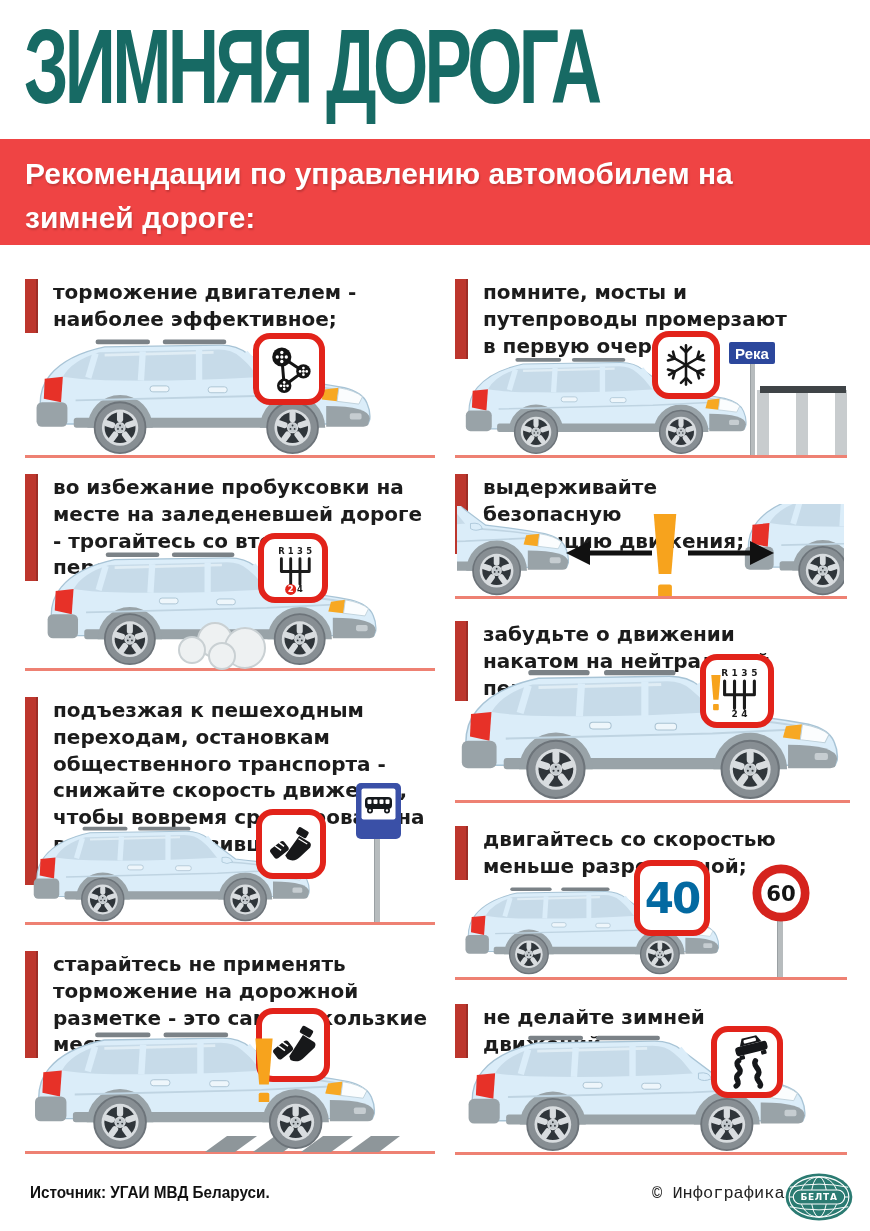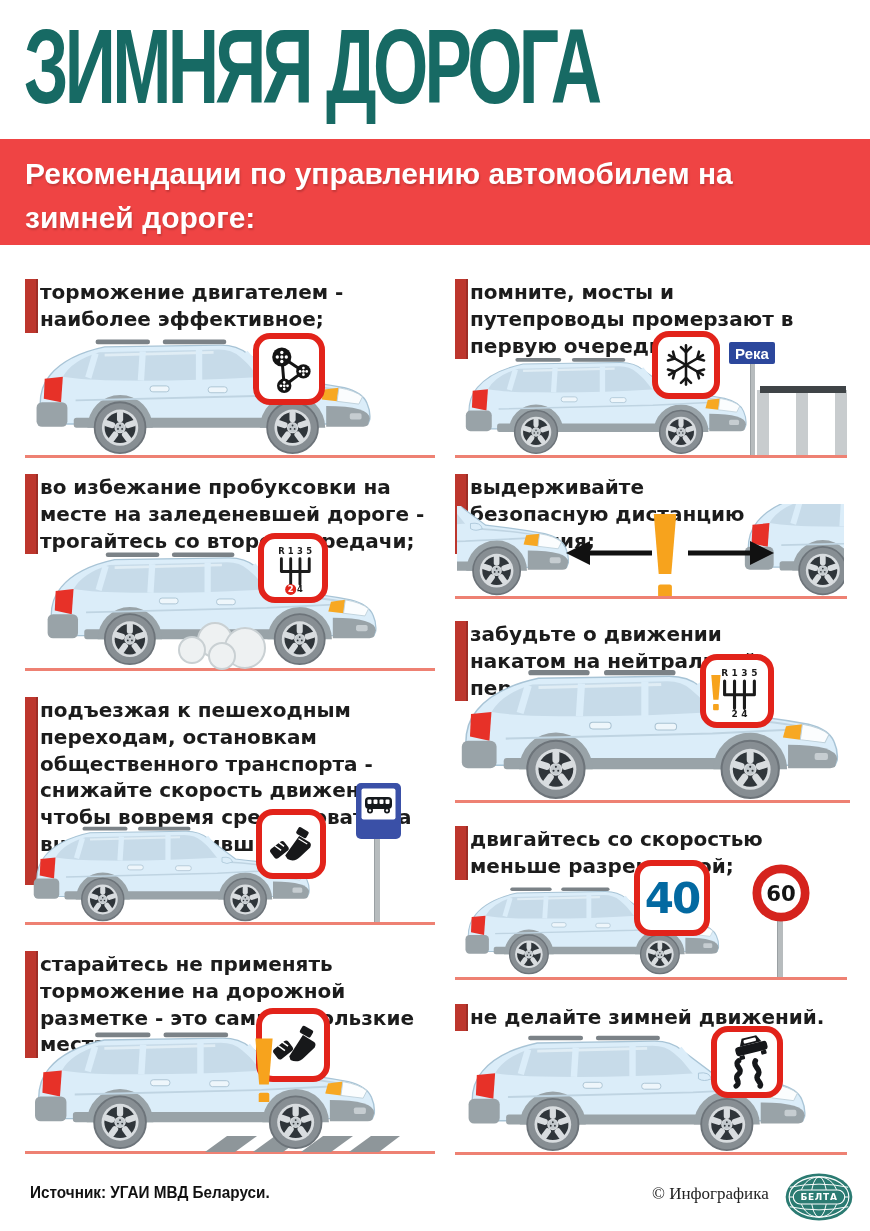--- a/index.html
+++ b/index.html
@@ -7,40 +7,40 @@
           font-family:"DejaVu Sans",sans-serif;color:#1c1c1c;padding-left:24px;}
   
   .title{position:absolute;left:24px;top:14px;margin:0;color:#176a64;
          font-family:"Liberation Sans",sans-serif;font-weight:700;font-size:96px;line-height:1;
          letter-spacing:-5px;transform:scale(0.74,1.1);transform-origin:left top;white-space:nowrap;}
   .banner{position:absolute;left:0;top:139px;width:870px;height:106px;background:#ef4444;}
   .banner p{margin:0;padding:13px 0 0 25px;width:780px;color:#fff;
             font-family:"Liberation Sans",sans-serif;font-weight:700;font-size:30px;line-height:1.45;
             text-shadow:1px 2px 2px rgba(0,0,0,0.18);}
   
-  .tip{position:absolute;display:flex;gap:2px;align-items:stretch;}
+  .tip{position:absolute;display:flex;gap:15px;align-items:stretch;}
   .tip .bar{flex:none;width:11px;background:#bd362d;border-right:2px solid #9e2d26;}
   .tip p{margin:0;font-size:20px;line-height:1.34;font-weight:600;}
   
   .road{position:absolute;height:3px;background:#ee8173;}
   
   .picto{position:absolute;box-sizing:border-box;background:#fff;border:6px solid #e2231a;
          border-radius:17px;display:flex;align-items:center;justify-content:center;z-index:5;}
   .picto svg{width:100%;height:100%;}
   .plate40{font-family:"DejaVu Sans",sans-serif;font-weight:700;font-size:42px;color:#0369a1;letter-spacing:-2px;}
   .abs{position:absolute;}
   .pole{position:absolute;background:#b7bcbe;border-left:1px solid #9aa0a3;z-index:1;}
   .river{position:absolute;background:#2c479c;color:#fff;display:flex;align-items:center;justify-content:center;
          font-weight:700;font-size:15px;border-radius:2px;z-index:2;font-family:"Liberation Sans",sans-serif;}
   .post{position:absolute;background:#c8ccce;z-index:0;}
   .railbar{position:absolute;background:#3f4447;z-index:1;}
   
   .src{position:absolute;left:30px;top:1183px;font-family:"Liberation Sans",sans-serif;font-weight:700;
        font-size:17px;transform:scaleX(0.9);transform-origin:left top;color:#111;}
-  .credit{position:absolute;left:652px;top:1184px;font-family:Liberation Serif, serif;
+  .credit{position:absolute;left:652px;top:1184px;font-family:Liberation Mono, monospace;
           font-size:17px;color:#222;}
   svg text{font-family:"DejaVu Sans",sans-serif;font-weight:700;}
   .car{position:absolute;z-index:2;}
 </style>
 </head>
 <body>
 
 <div id="poster">
 
   <svg style="position:absolute;width:0;height:0;overflow:hidden" aria-hidden="true">

